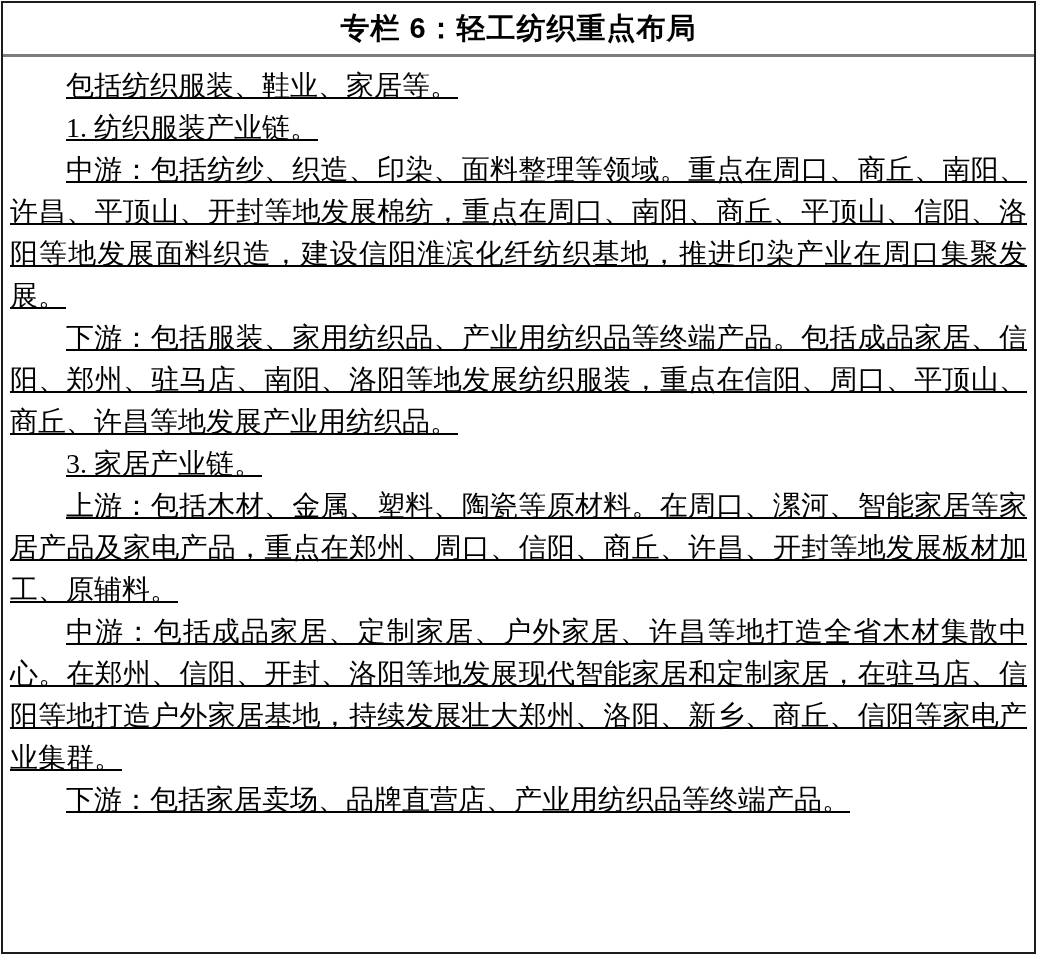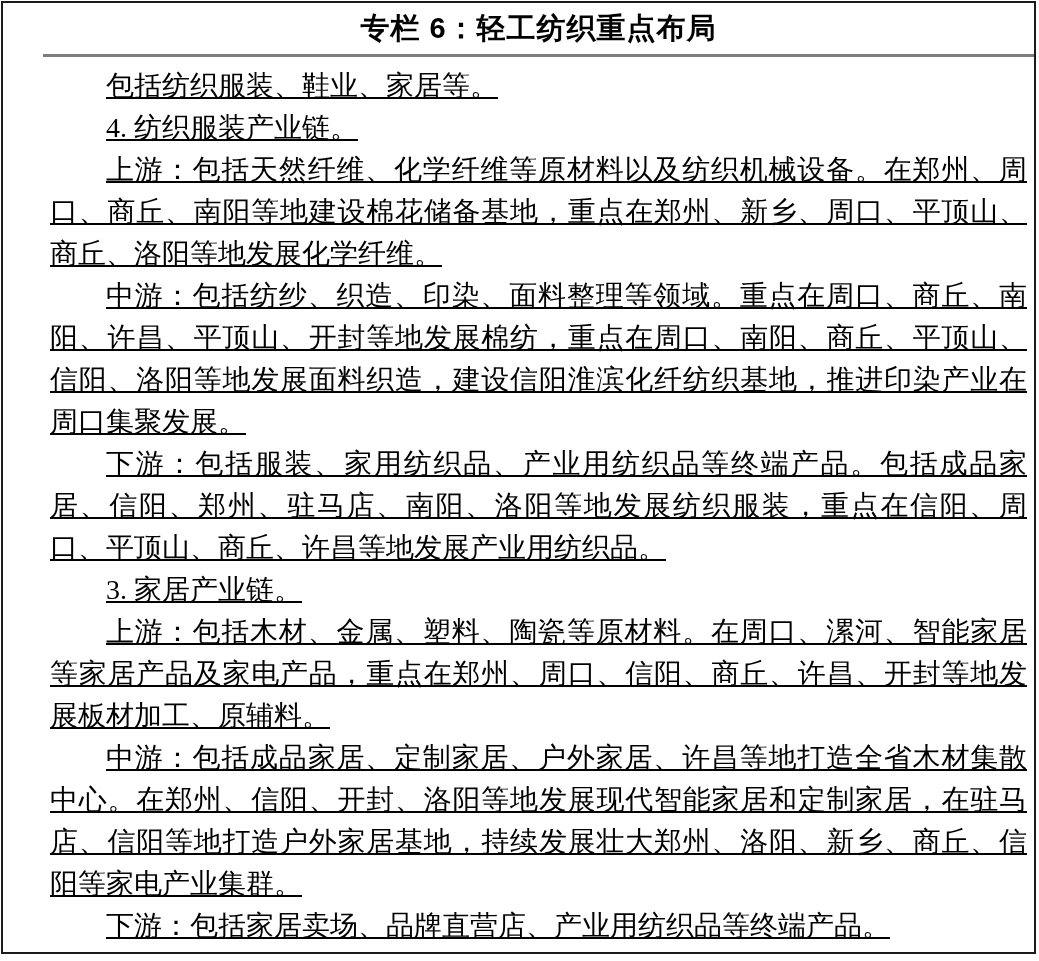--- a/index.html
+++ b/index.html
@@ -19,21 +19,20 @@
     position: absolute;
     left: 1px;
     top: 1px;
     width: 1035px;
     height: 953px;
     border: 2px solid #1c1c1c;
     box-sizing: border-box;
     background: #ffffff;
     display: flex;
     flex-direction: column;
-    padding-left: 40px;
   }
   .box-title-bar {
     height: 54px;
     flex: 0 0 54px;
     border-bottom: 3px solid #7d7d7d;
     display: flex;
     align-items: center;
     justify-content: center;
     box-sizing: border-box;
   }
@@ -66,22 +65,21 @@
 <body>
 
 <div class="page">
   <div class="callout-box">
     <div class="box-title-bar">
       <span class="box-title">专栏 6：轻工纺织重点布局</span>
     </div>
     <div class="box-body">
 
     <p>包括纺织服装、鞋业、家居等。</p>
-        <p>4. 纺织服装产业链。</p>
-        <p>上游：包括天然纤维、化学纤维等原材料以及纺织机械设备。在郑州、周口、商丘、南阳等地建设棉花储备基地，重点在郑州、新乡、周口、平顶山、商丘、洛阳等地发展化学纤维。</p>
+        <p>1. 纺织服装产业链。</p>
         <p>中游：包括纺纱、织造、印染、面料整理等领域。重点在周口、商丘、南阳、许昌、平顶山、开封等地发展棉纺，重点在周口、南阳、商丘、平顶山、信阳、洛阳等地发展面料织造，建设信阳淮滨化纤纺织基地，推进印染产业在周口集聚发展。</p>
         <p>下游：包括服装、家用纺织品、产业用纺织品等终端产品。包括成品家居、信阳、郑州、驻马店、南阳、洛阳等地发展纺织服装，重点在信阳、周口、平顶山、商丘、许昌等地发展产业用纺织品。</p>
         <p>3. 家居产业链。</p>
         <p>上游：包括木材、金属、塑料、陶瓷等原材料。在周口、漯河、智能家居等家居产品及家电产品，重点在郑州、周口、信阳、商丘、许昌、开封等地发展板材加工、原辅料。</p>
         <p>中游：包括成品家居、定制家居、户外家居、许昌等地打造全省木材集散中心。在郑州、信阳、开封、洛阳等地发展现代智能家居和定制家居，在驻马店、信阳等地打造户外家居基地，持续发展壮大郑州、洛阳、新乡、商丘、信阳等家电产业集群。</p>
         <p>下游：包括家居卖场、品牌直营店、产业用纺织品等终端产品。</p>
       </div>
   </div>
 </div>
 

